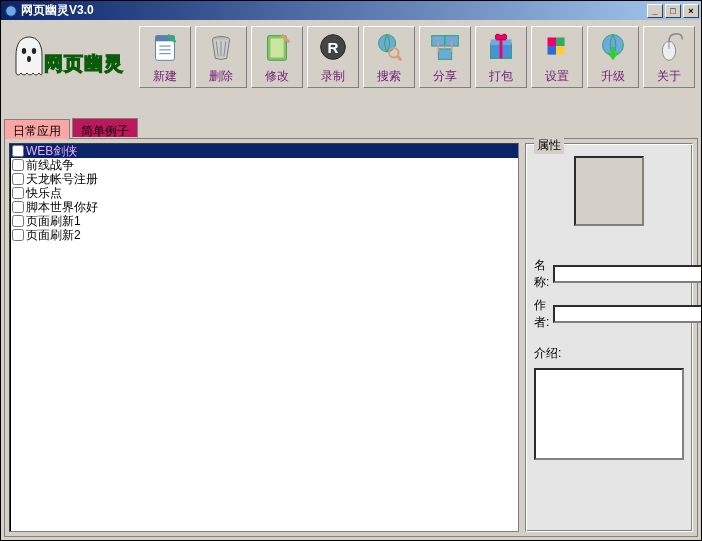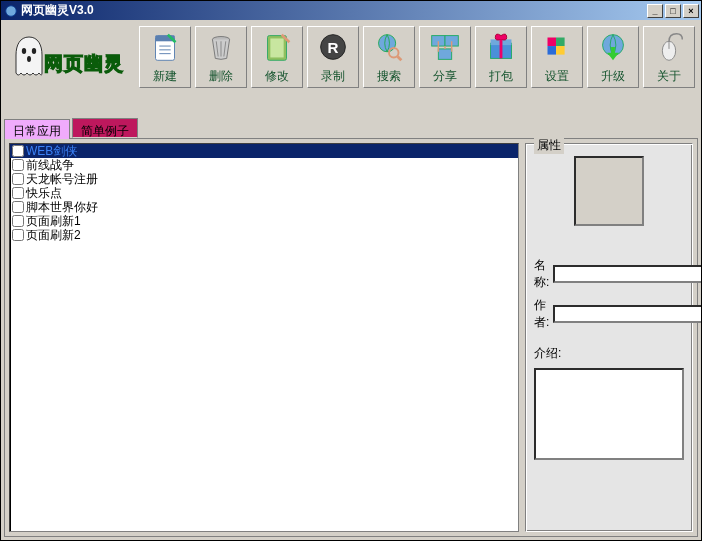--- a/index.html
+++ b/index.html
@@ -44,39 +44,39 @@
 .tb-btn {
   width: 52px; height: 62px;
   border: 1px solid #fff;
   border-right-color: #808080; border-bottom-color: #808080;
   background: #d4d0c8;
   display: flex; flex-direction: column; align-items: center; justify-content: flex-end;
   padding-bottom: 2px;
   position: relative;
 }
 .tb-btn .tb-icon { width: 40px; height: 38px; margin-top: 2px; display:flex; align-items:center; justify-content:center; }
-.tb-btn .tb-label { font-size: 12px; color: #14532d; margin-top: 2px; }
+.tb-btn .tb-label { font-size: 12px; color: #701a75; margin-top: 2px; }
 .tabs-area { margin-top: 10px; display: flex; height: 21px; position: relative; border-bottom: 1px solid #808080; }
 .tab {
   padding: 3px 8px 2px 8px; font-size: 12px; border: 1px solid #808080;
-  border-bottom: none; background: #f0abfc; margin-right: 2px;
+  border-bottom: none; background: #fca5a5; margin-right: 2px;
   position: relative; top: 1px;
 }
 .tab.active { background: #be185d; border-bottom: 1px solid #d4d0c8; top: 0; padding-top: 4px; }
 .main-area { flex: 1; display: flex; border: 1px solid #808080; border-top: none; padding: 4px; gap: 6px; }
 .list-box {
   flex: 1; background: #fff; border: 1px solid #808080;
   border-top-color: #404040; border-left-color: #404040;
   box-shadow: inset 1px 1px 0 #000;
   overflow: auto;
 }
 .list-item { display: flex; align-items: center; height: 14px; padding-left: 2px; }
 .list-item input[type=checkbox] { width: 12px; height: 12px; margin-right: 2px; }
 .list-item.selected { background: #0a246a; color: #fff; }
-.list-item.selected .item-label { color: #3b82f6; }
+.list-item.selected .item-label { color: #f0abfc; }
 .item-label { font-size: 12px; }
 .props-panel {
   width: 168px;
   border: 1px solid #808080;
   border-right-color: #fff; border-bottom-color: #fff;
   box-shadow: inset 1px 1px 0 #fff, inset -1px -1px 0 #808080;
   background: #e5e5e5;
   position: relative;
 }
 .props-panel .group-label { position: absolute; top: -7px; left: 8px; background: #d4d0c8; padding: 0 3px; font-size: 12px; }

